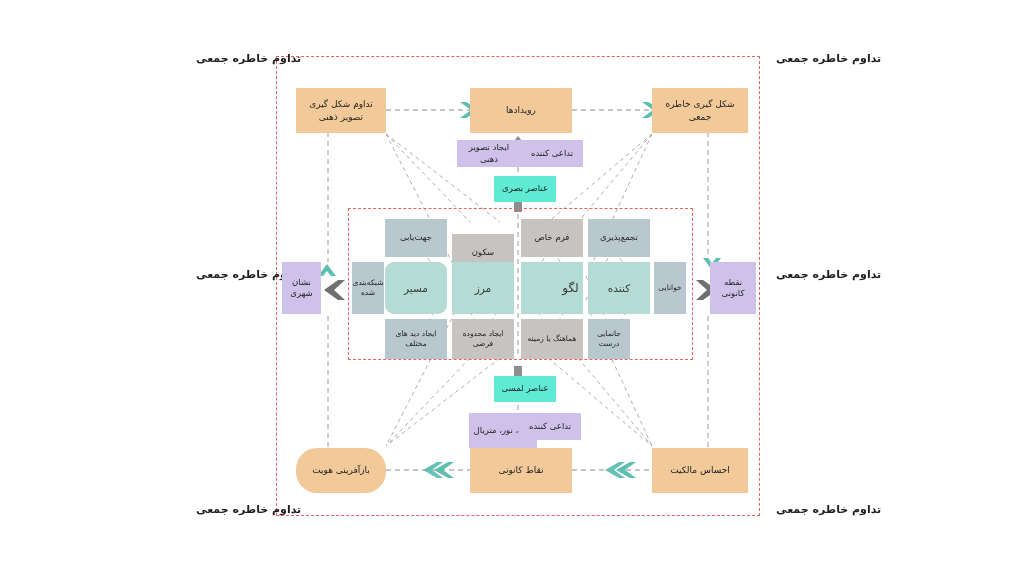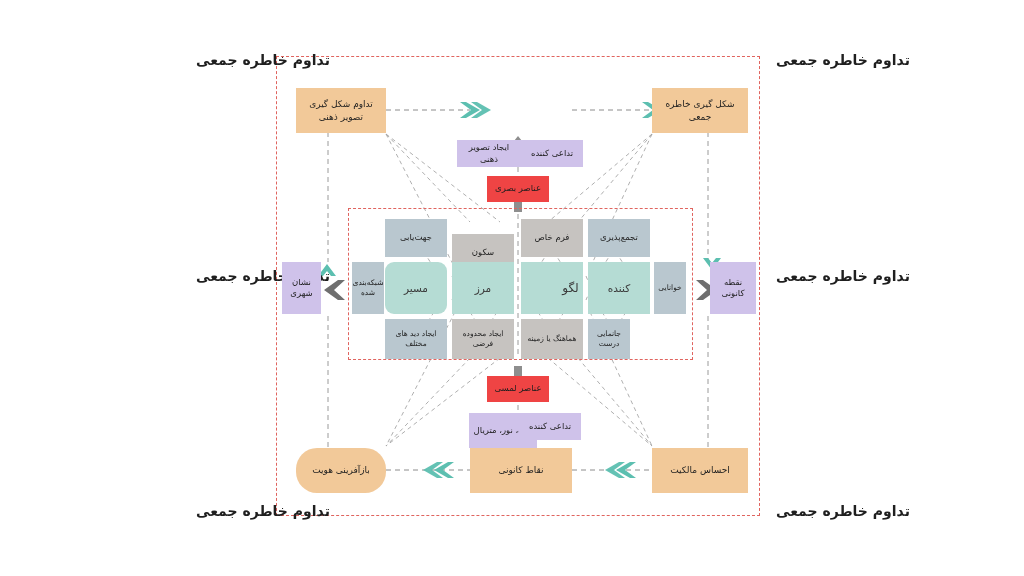--- a/index.html
+++ b/index.html
@@ -8,36 +8,36 @@
 
   #stage{position:absolute;left:0;top:0;width:1024px;height:576px;}
 
   
   .outer-frame{position:absolute;left:276px;top:56px;width:484px;height:460px;
                border:1.6px dashed #e0645f;box-sizing:border-box;}
   .inner-frame{position:absolute;left:348px;top:208px;width:345px;height:152px;
                border:1.6px dashed #e0645f;box-sizing:border-box;}
 
   
-  .edge-label{position:absolute;font-size:14px;font-weight:bold;color:#1f1f1f;
+  .edge-label{position:absolute;font-size:11px;font-weight:bold;color:#1f1f1f;
               white-space:nowrap;letter-spacing:-0.2px;}
   .lbl-tl{left:196px;top:52px;}
   .lbl-tr{left:776px;top:52px;}
   .lbl-ml{left:196px;top:268px;}
   .lbl-mr{left:776px;top:268px;}
   .lbl-bl{left:196px;top:503px;}
   .lbl-br{left:776px;top:503px;}
 
   
   .node{position:absolute;box-sizing:border-box;display:flex;align-items:center;
         justify-content:center;text-align:center;line-height:1.35;
         font-size:8.5px;color:#1f1f1f;padding:2px 3px;}
   .orange{background:#f2c999;}
   .purple{background:#cfc2ea;}
-  .green {background:#ef4444;}
+  .green {background:#5eead4;margin-left:7px;}
   .teal  {background:#b5dcd4;}
   .bluegray{background:#b9c7cf;}
   .warmgray{background:#c6c3c0;}
 
   .big{font-size:9px;}
   .lgo{font-size:12px;color:#3a3a3a;}
   .mid-word{font-size:10.5px;color:#3a3a3a;}
   .tiny{font-size:7.5px;}
 
   
@@ -146,20 +146,21 @@
   <div class="inner-frame"></div>
 
   <div class="edge-label lbl-tl">تداوم خاطره جمعی</div>
   <div class="edge-label lbl-tr">تداوم خاطره جمعی</div>
   <div class="edge-label lbl-ml">تداوم خاطره جمعی</div>
   <div class="edge-label lbl-mr">تداوم خاطره جمعی</div>
   <div class="edge-label lbl-bl">تداوم خاطره جمعی</div>
   <div class="edge-label lbl-br">تداوم خاطره جمعی</div>
 
   <div class="node orange big" style="left:296px;top:88px;width:90px;height:45px;">تداوم شکل گیری تصویر ذهنی</div>
+  <div class="node orange big" style="left:470px;top:88px;width:102px;height:45px;">رویدادها</div>
   <div class="node orange big" style="left:652px;top:88px;width:96px;height:45px;">شکل گیری خاطره جمعی</div>
 
   <div class="node purple" style="left:457px;top:140px;width:64px;height:27px;">ایجاد تصویر ذهنی</div>
   <div class="node purple" style="left:521px;top:140px;width:62px;height:27px;">تداعی کننده</div>
   <div class="node green" style="left:487px;top:176px;width:62px;height:26px;">عناصر بصری</div>
 
   <div class="node bluegray" style="left:385px;top:219px;width:62px;height:38px;">جهت‌یابی</div>
   <div class="node warmgray" style="left:452px;top:219px;width:62px;height:38px;margin-top:15px;">سکون</div>
   <div class="node warmgray" style="left:521px;top:219px;width:62px;height:38px;">فرم خاص</div>
   <div class="node bluegray" style="left:588px;top:219px;width:62px;height:38px;">تجمع‌پذیری</div>

